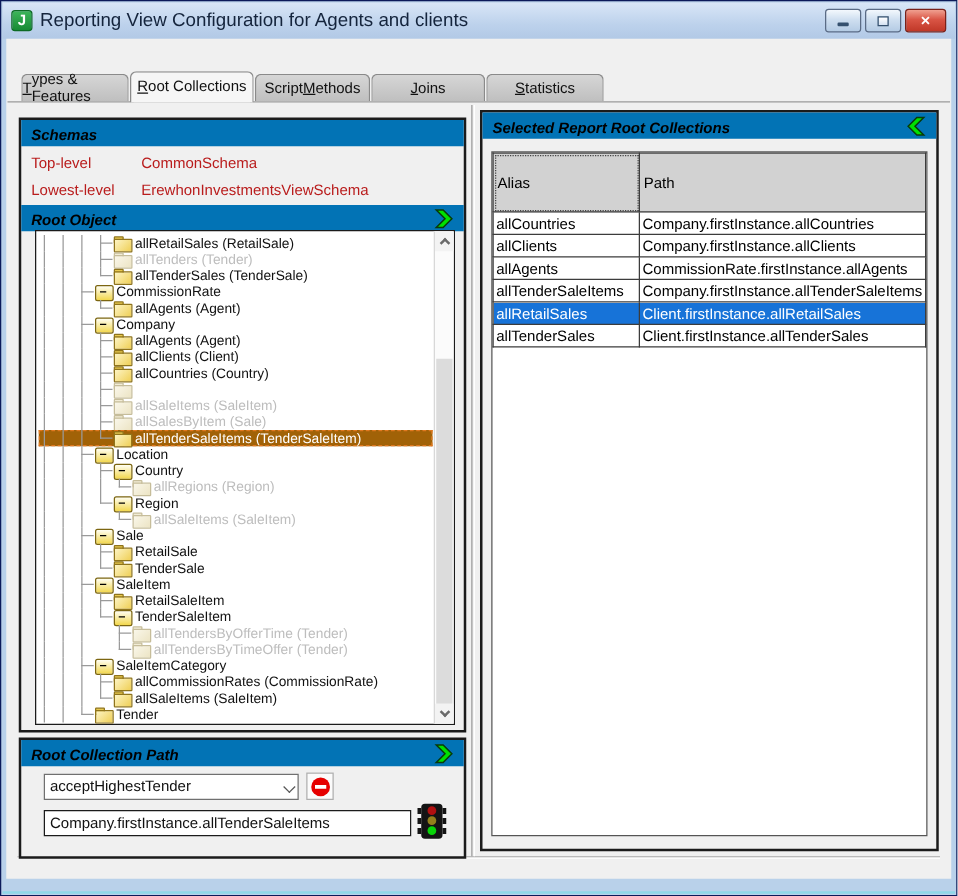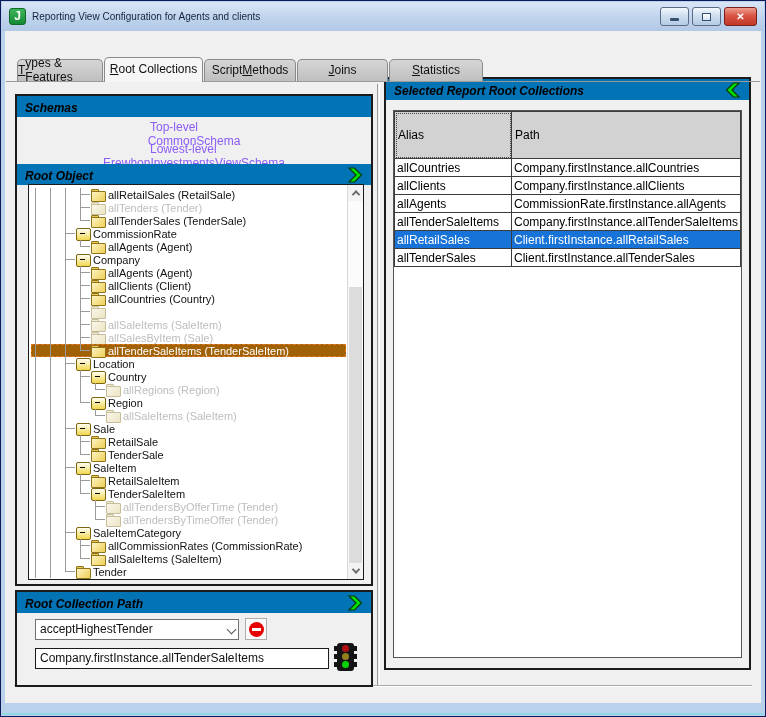--- a/index.html
+++ b/index.html
@@ -1,42 +1,42 @@
 <!DOCTYPE html>
 <html><head>
 <meta charset="utf-8">
 <style>
   html,body{margin:0;padding:0;background:#dcdcdc;font-family:"Liberation Sans",sans-serif;}
   *{box-sizing:border-box;}
   .win{position:relative;width:766px;height:717px;background:#b9d1ea;border:1px solid #0c1a5a;overflow:hidden;}
   .win::after{content:"";position:absolute;left:1px;right:1px;bottom:1px;height:2px;background:#8fd8e8;}
   .titlebar{position:absolute;left:1px;top:1px;right:1px;height:29px;background:linear-gradient(#d9e6f7,#bdd2ec 60%,#b2c9e6);display:flex;align-items:center;padding:0 7px;}
   .appicon{width:17px;height:17px;background:linear-gradient(#3db55a,#178a34);border:1px solid #0c6a24;border-radius:3px;color:#fff;font-weight:bold;font-size:12px;line-height:15px;text-align:center;margin-right:6px;flex:none;}
-  .title{font-size:10px;color:#14243c;white-space:nowrap;}
+  .title{font-size:15px;color:#14243c;white-space:nowrap;}
   .winbtns{margin-left:auto;display:flex;gap:3px;}
   .wbtn{width:29px;height:19px;border:1px solid #5a6b85;border-radius:3px;background:linear-gradient(#f3f8fd,#cfdff0 45%,#b4cbe4);display:flex;align-items:center;justify-content:center;font-size:10px;color:#30405c;}
   .wbtn.close{width:33px;background:linear-gradient(#f0a090,#d95545 45%,#c03828);border-color:#7a2018;color:#fff;font-weight:bold;}
   .glyph-min{width:9px;height:3px;background:#35506e;border-radius:1px;margin-top:6px;}
   .glyph-max{width:9px;height:8px;border:1px solid #35506e;background:linear-gradient(#fff,#d5e2f2);}
   .client{position:absolute;left:4px;top:30px;right:4px;bottom:13px;background:#f0f0f0;}
   
   .tabs{position:absolute;left:12px;top:25px;height:25px;display:flex;align-items:flex-end;z-index:3;}
   .tab{height:22px;border:1px solid #8a8a8a;border-bottom:none;border-radius:5px 5px 0 0;background:linear-gradient(#d6d6d6,#bfbfbf);font-size:12px;color:#111;display:flex;align-items:center;justify-content:center;margin-right:1px;padding-bottom:2px;}
   .tab.active{height:25px;background:#f6f6f6;position:relative;z-index:4;margin-bottom:-1px;font-weight:normal;}
   .tabline{position:absolute;left:1px;right:1px;top:50px;height:1px;background:#9a9a9a;z-index:2;}
   .splitter{position:absolute;left:372px;top:53px;bottom:18px;width:3px;border-left:1px solid #9a9a9a;border-right:1px solid #ffffff;z-index:1;}
   .bottomline{position:absolute;left:9px;right:9px;bottom:16px;height:2px;border-top:1px solid #a8a8a8;border-bottom:1px solid #fff;}
   
   .panel{position:absolute;background:#f0f0f0;border:2px solid #1b1b1b;}
   .panel-left1{left:10px;top:63px;width:358px;height:492px;}
   .panel-left2{left:10px;top:559px;width:358px;height:97px;}
-  .panel-right{left:379px;top:46px;width:367px;height:593px;}
+  .panel-right{left:379px;top:57px;width:367px;height:593px;}
   .hdr{height:21px;background:#0273b5;color:#000;font-weight:bold;font-size:12px;line-height:21px;padding:2px 8px;position:relative;font-style:italic;}
   .hdr .arr{position:absolute;right:7px;top:2px;}
-  .inforow{display:flex;font-size:12px;color:#8b5cf6;padding:0 8px;height:19px;align-items:center;margin-top:3px;flex-direction:column;}
+  .inforow{display:flex;font-size:12px;color:#b91c1c;padding:0 8px;height:19px;align-items:center;margin-top:3px;}
   .inforow .lab{width:88px;flex:none;}
   
   .treebox{position:absolute;left:11px;top:88px;width:336px;height:396px;background:#fff;border:1px solid #1b1b1b;overflow:hidden;}
   .treerows{position:absolute;left:2px;top:3px;right:17px;bottom:0;}
   .trow{display:flex;align-items:center;height:13px;font-size:11px;color:#111;white-space:nowrap;position:relative;}
   .trow.dis{color:#bdbdbd;}
   .trow.sel{background:#a16207;color:#fff;outline:1px dashed #e07820;outline-offset:-1px;}
   .gc{width:15px;height:13px;position:relative;flex:none;}
   .gc .v{position:absolute;left:4px;top:0;bottom:0;width:1px;background:#9a9a9a;}
   .gc .vh{position:absolute;left:4px;top:0;height:7px;width:1px;background:#9a9a9a;}

